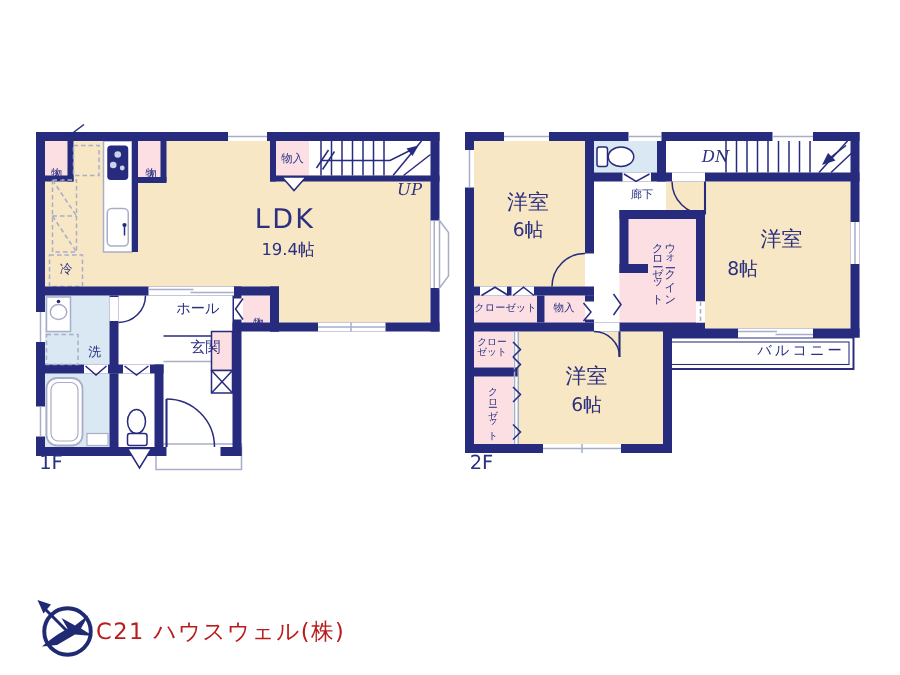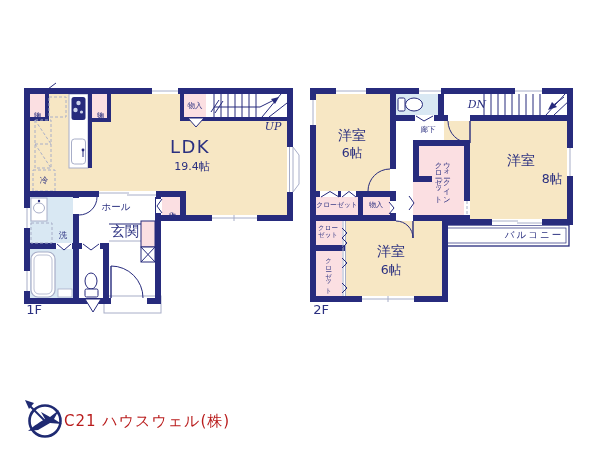--- a/index.html
+++ b/index.html
@@ -322,31 +322,31 @@
 </svg>
 
 <div class="lbl v" style="left:37px;top:106px;font-size:7.5px;">物入</div>
 <div class="lbl v" style="left:100px;top:106px;font-size:7.5px;">物入</div>
 <div class="lbl" style="left:195px;top:106px;font-size:7.5px;">物入</div>
 <div class="lbl v" style="left:171px;top:206px;font-size:7px;">物入</div>
 <div class="lbl" style="left:190px;top:147px;font-size:18px;letter-spacing:1.5px;">LDK</div>
 <div class="lbl" style="left:192px;top:167px;font-size:11px;">19.4帖</div>
 <div class="lbl" style="left:44px;top:181px;font-size:8.5px;">冷</div>
 <div class="lbl" style="left:63px;top:236px;font-size:8.5px;">洗</div>
-<div class="lbl" style="left:116px;top:207px;font-size:9.5px;text-align:center;">ホール</div>
-<div class="lbl" style="left:125px;top:232px;font-size:14px;">玄関</div>
+<div class="lbl" style="left:132px;top:207px;font-size:9.5px;text-align:center;">ホール</div>
+<div class="lbl" style="left:137px;top:232px;font-size:10px;">玄関</div>
 <div class="lbl serif-i" style="left:273px;top:127px;font-size:11px;">UP</div>
 <div class="lbl" style="left:34px;top:310px;font-size:13px;">1F</div>
 
 <div class="lbl" style="left:352px;top:136px;font-size:14px;">洋室</div>
 <div class="lbl" style="left:352px;top:153px;font-size:12.5px;">6帖</div>
 <div class="lbl" style="left:428px;top:130px;font-size:7.5px;">廊下</div>
 <div class="lbl serif-i" style="left:477px;top:105px;font-size:11px;">DN</div>
 <div class="lbl" style="left:521px;top:161px;font-size:14px;">洋室</div>
-<div class="lbl" style="left:552px;top:179px;font-size:12.5px;">8帖</div>
+<div class="lbl" style="left:495px;top:179px;font-size:12.5px;">8帖</div>
 <div class="lbl v two-col" style="left:442px;top:178px;font-size:7.5px;">
       <span>ウォークイン</span>
       <span>クローゼット</span>
     </div>
 <div class="lbl" style="left:337px;top:206px;font-size:6.8px;">クローゼット</div>
 <div class="lbl" style="left:376px;top:206px;font-size:7px;">物入</div>
 <div class="lbl two-col" style="left:328px;top:232px;font-size:6.5px;">
       <span>クロー</span>
       <span>ゼット</span>
     </div>

